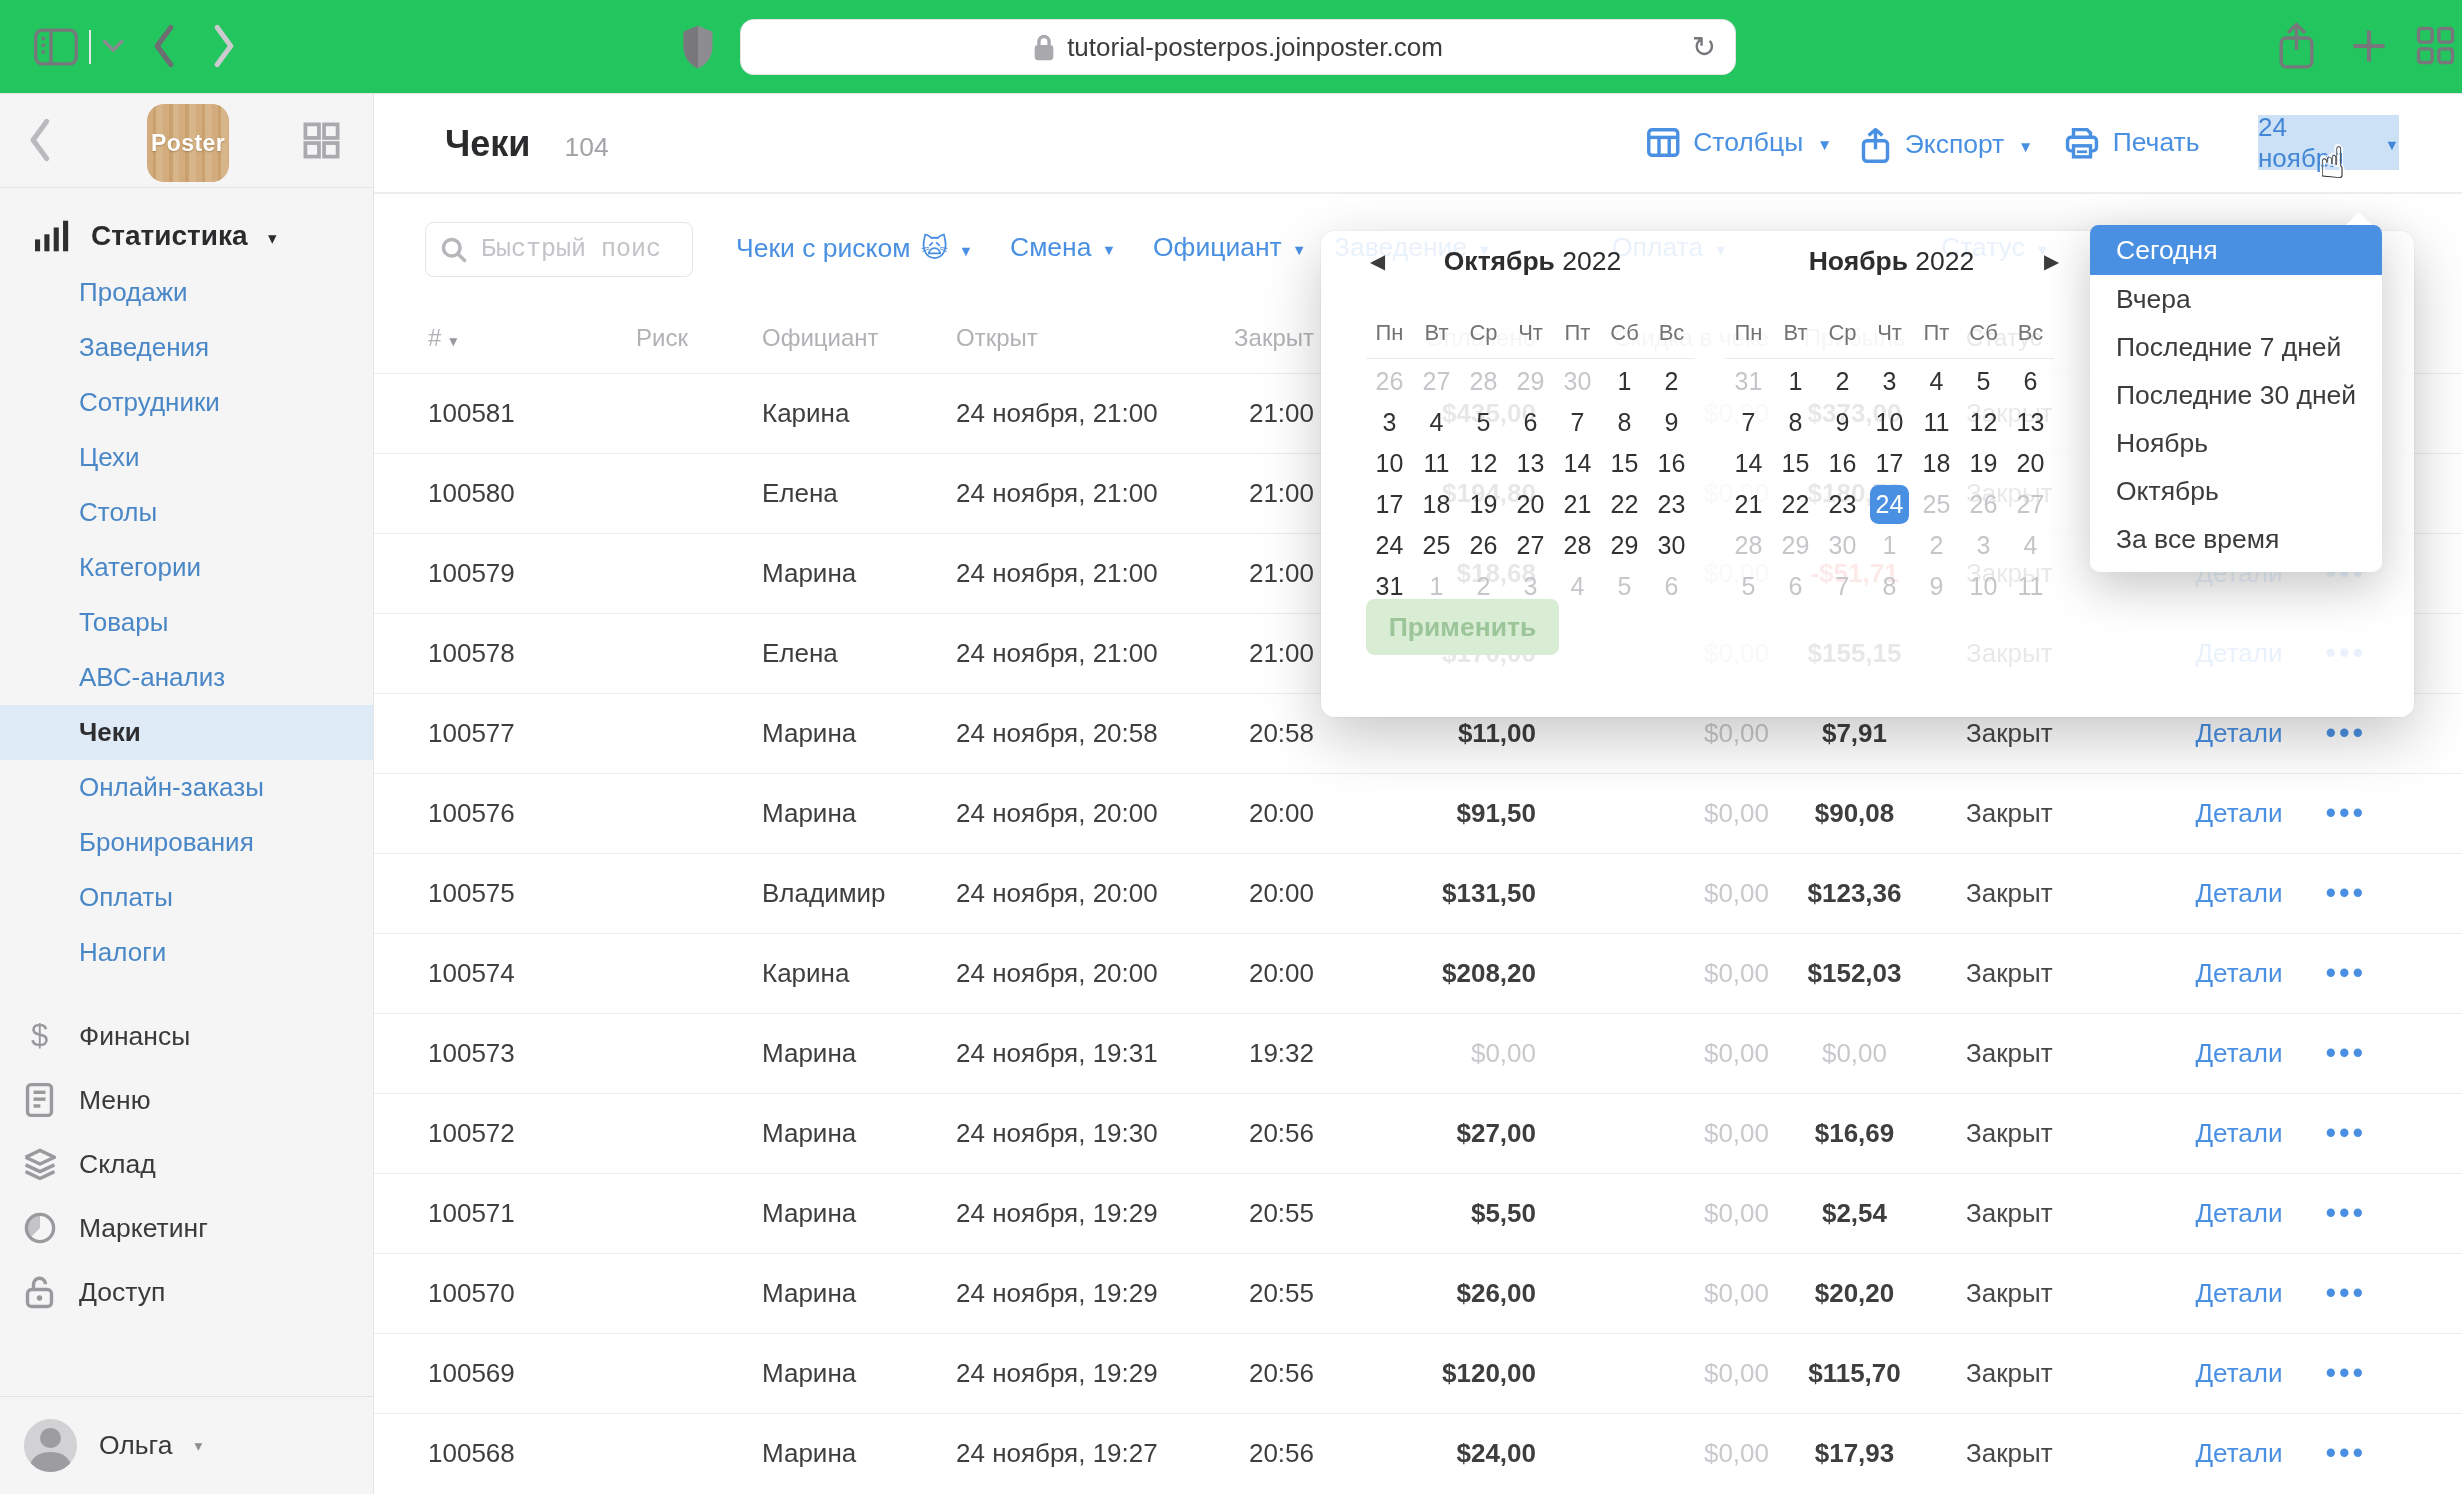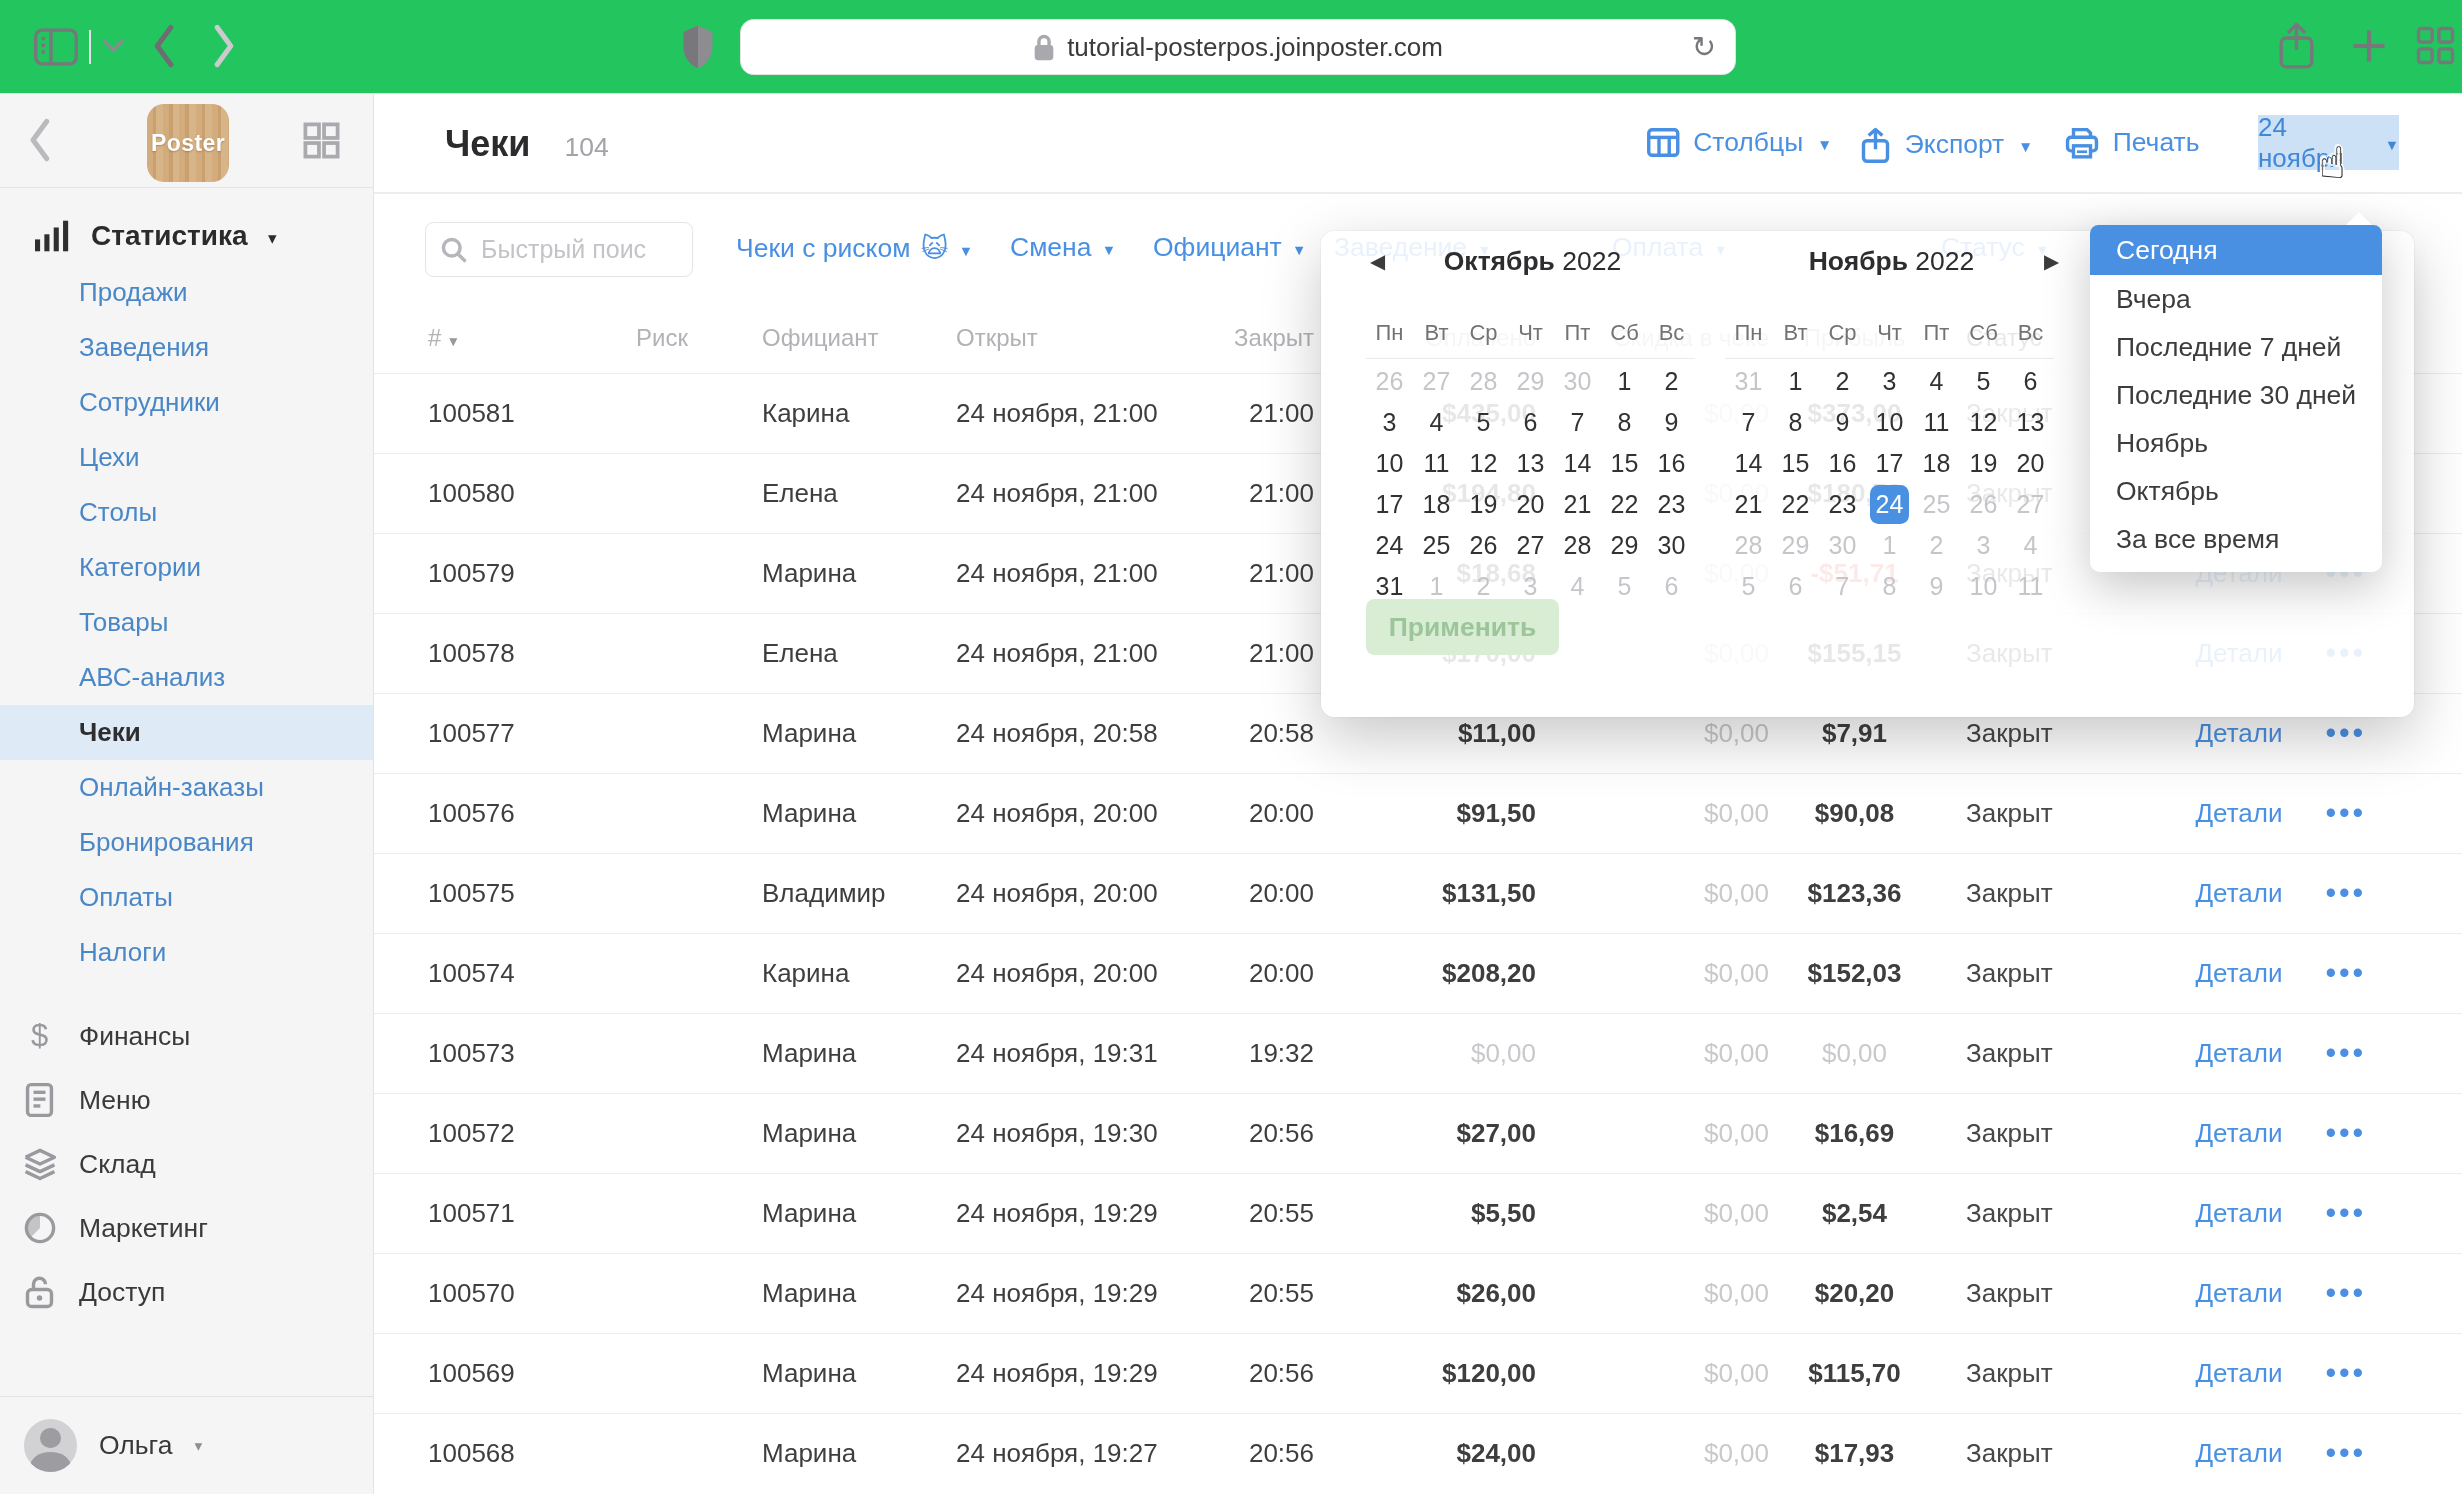--- a/index.html
+++ b/index.html
@@ -65,21 +65,21 @@
     justify-content:center; gap:10.3px; color:#4187d6; font-size:26px; cursor:pointer; }
   .date-btn .caret { font-size:14.5px; padding-top:4.3px; }
   .head-divider { position:absolute; left:0; top:98px; width:2089px; height:1.7px; background:#ededef; }
 
   
   .filter-row { position:absolute; left:0; top:128px; width:2089px; height:56px; }
   .search-box { position:absolute; left:51px; top:0; width:268px; height:55px;
     border:1.7px solid #e4e4e7; border-radius:8.5px; background:#fff; display:flex;
     align-items:center; padding-left:15.4px; gap:13.7px; }
   .search-box input { border:none; outline:none; width:188px; font-size:25px; color:#3c3c3e;
-    font-family:Liberation Sans, sans-serif; background:transparent; }
+    font-family:Liberation Mono, monospace; background:transparent; }
   .search-box input::placeholder { color:#c3c3c8; }
   .filter { position:absolute; top:10.3px; display:flex; align-items:center; gap:10.3px;
     color:#4a90e2; font-size:26.5px; cursor:pointer; white-space:nowrap; }
   .filter .caret { font-size:14.5px; padding-top:5.1px; }
   .filter:nth-of-type(2){ left:362px; } .filter:nth-of-type(3){ left:636px; }
   .filter:nth-of-type(4){ left:779px; } .filter:nth-of-type(5){ left:960px; }
   .filter:nth-of-type(6){ left:1238px; } .filter:nth-of-type(7){ left:1567px; }
 
   
   .table { position:absolute; left:0; top:209px; width:2089px; }

